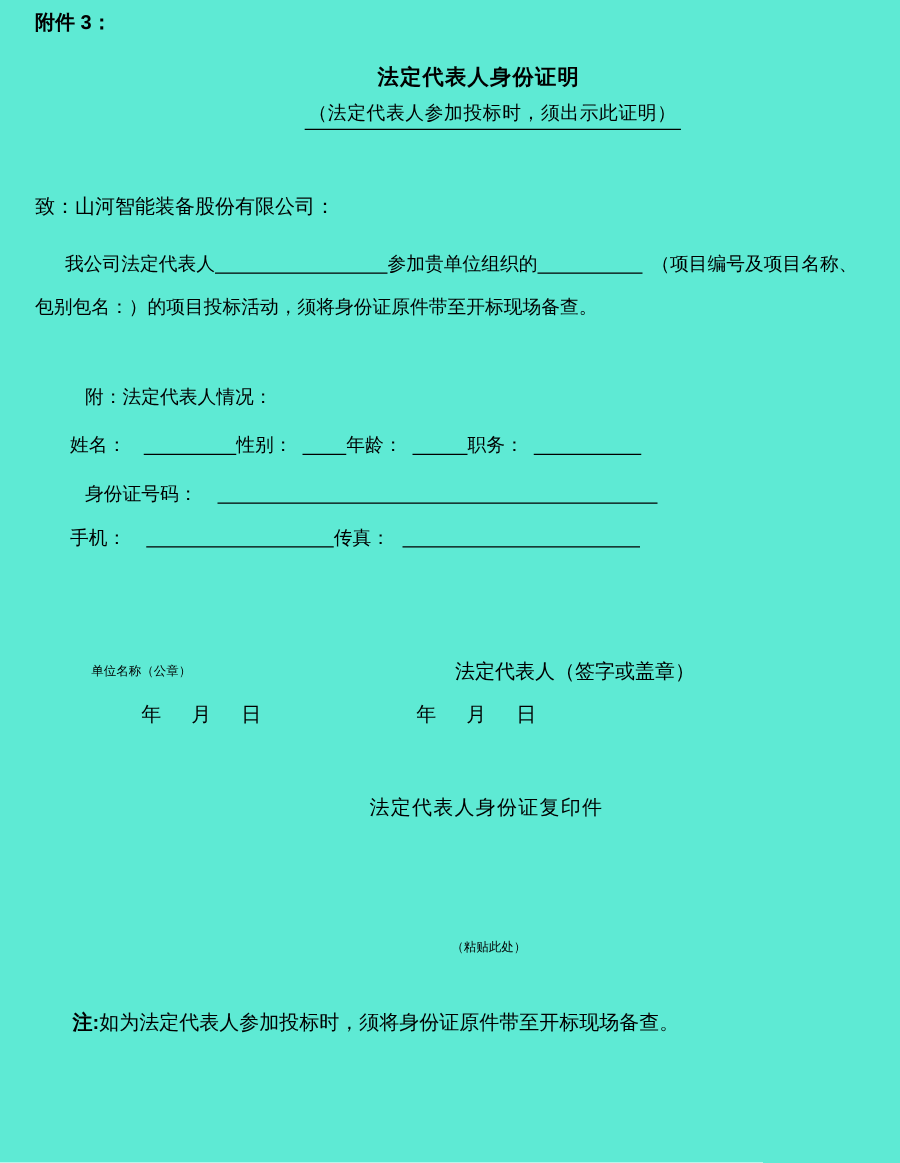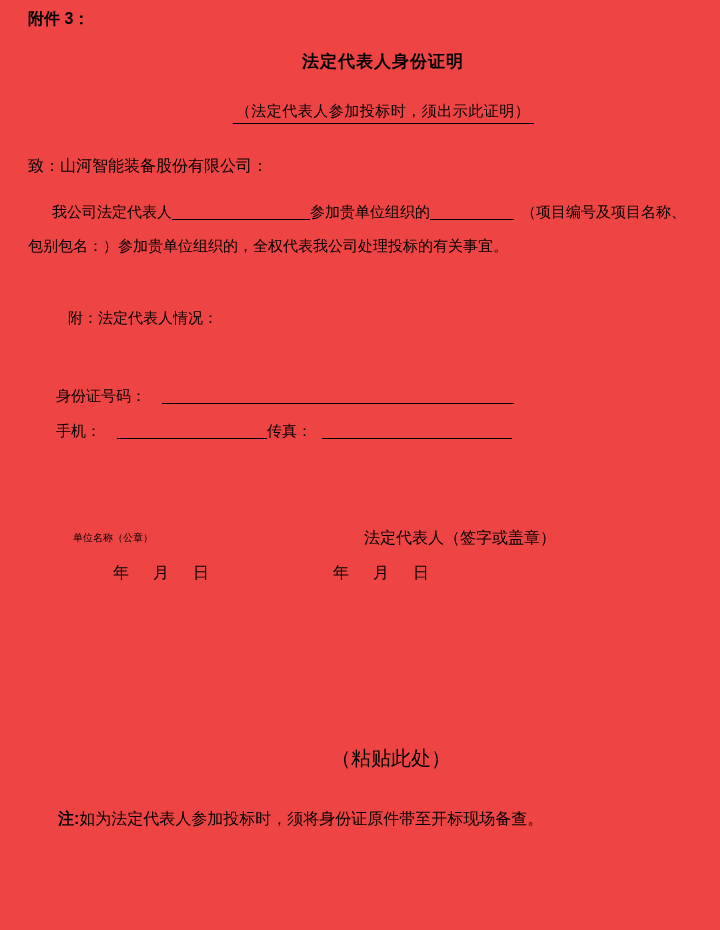--- a/index.html
+++ b/index.html
@@ -1,47 +1,47 @@
 <!DOCTYPE html>
 <html><head>
 <meta charset="utf-8">
 <style>
   html, body { margin: 0; padding: 0; background: #ffffff; }
   .page {
     position: relative;
     width: 720px;
     height: 930px;
-    background: #ef4444;
+    background: #5eead4;
     color: #000000;
     font-family: "Liberation Sans", "DejaVu Sans", sans-serif;
     font-size: 15px;
     line-height: 19px;
     overflow: hidden;
   }
   .abs { position: absolute; white-space: nowrap; }
   .bold { font-weight: bold; }
   .center { transform: translateX(-50%); }
 
   .attachment   { left: 28px;  top: 9px;   font-size: 16px; font-weight: bold; }
   .title        { left: 383px; top: 52px;  font-size: 17px; font-weight: bold; letter-spacing: 1px; }
-  .subtitle     { left: 383px; top: 81px;  letter-spacing: 0.5px; margin-top: 20px; }
+  .subtitle     { left: 394px; top: 81px;  letter-spacing: 0.5px; }
   .subtitle .u  { display: inline-block; border-bottom: 1px solid #000; padding: 0 3px 3px 3px; }
   .addressee    { left: 28px;  top: 156px; font-size: 16px; }
   .para1        { left: 52px;  top: 202px; }
   .para2        { left: 28px;  top: 236px; }
   .rep-heading  { left: 68px;  top: 308px; }
   .row-name     { left: 56px;  top: 347px; }
-  .row-id       { left: 56px;  top: 386px; text-align: right; }
+  .row-id       { left: 68px;  top: 386px; text-align: right; }
   .row-phone    { left: 56px;  top: 421px; text-align: right; }
   .sig-company  { left: 73px;  top: 528px; font-size: 10px; }
   .sig-rep      { left: 347px; top: 528px; font-size: 16px; margin-left: 17px; }
   .date-company { left: 113px; top: 563px; font-size: 16px; letter-spacing: 4px; }
   .date-rep     { left: 333px; top: 563px; font-size: 16px; letter-spacing: 4px; }
   .copy-heading { left: 389px; top: 637px; font-size: 16px; letter-spacing: 1px; }
-  .paste-here   { left: 391px; top: 749px; font-size: 20px; }
+  .paste-here   { left: 391px; top: 749px; font-size: 10px; }
   .note         { left: 58px;  top: 809px; font-size: 16px; text-align: center; }
 
   
   .blank {
     display: inline-block;
     height: 14px;
     border-bottom: 1px solid #000;
     vertical-align: -3px;
     overflow: hidden;
   }
@@ -66,35 +66,37 @@
   <div class="abs center title">法定代表人身份证明</div>
 
   <div class="abs center subtitle">
     <span class="u">（法定代表人参加投标时，须出示此证明）</span>
   </div>
 
   <div class="abs addressee">致：山河智能装备股份有限公司：</div>
 
   <div class="abs para1"><span>我公司法定代表人</span><span class="blank b-rep-name"></span><span>参加贵单位组织的</span><span class="blank b-project"></span><span class="sp"></span><span>（项目编号及项目名称、</span></div>
 
-  <div class="abs para2">包别包名：）参加贵单位组织的，全权代表我公司处理投标的有关事宜。</div>
+  <div class="abs para2">包别包名：）的项目投标活动，须将身份证原件带至开标现场备查。</div>
 
   <div class="abs rep-heading">附：法定代表人情况：</div>
 
+  <div class="abs row-name"><span>姓名：</span><span class="blank b-name"></span><span>性别：</span><span class="blank b-gender"></span><span>年龄：</span><span class="blank b-age"></span><span>职务：</span><span class="blank b-position"></span></div>
 
   <div class="abs row-id"><span>身份证号码：</span><span class="blank b-idnum"></span></div>
 
   <div class="abs row-phone"><span>手机：</span><span class="blank b-mobile"></span><span>传真：</span><span class="blank b-fax"></span></div>
 
   <div class="abs sig-company">单位名称（公章）</div>
 
   <div class="abs sig-rep">法定代表人（签字或盖章）</div>
 
   <div class="abs date-company">年　月　日</div>
 
   <div class="abs date-rep">年　月　日</div>
 
+  <div class="abs center copy-heading">法定代表人身份证复印件</div>
 
   <div class="abs center paste-here">（粘贴此处）</div>
 
   <div class="abs note"><span class="bold">注:</span><span>如为法定代表人参加投标时，须将身份证原件带至开标现场备查。</span></div>
 
 </div>
 
 </body></html>

